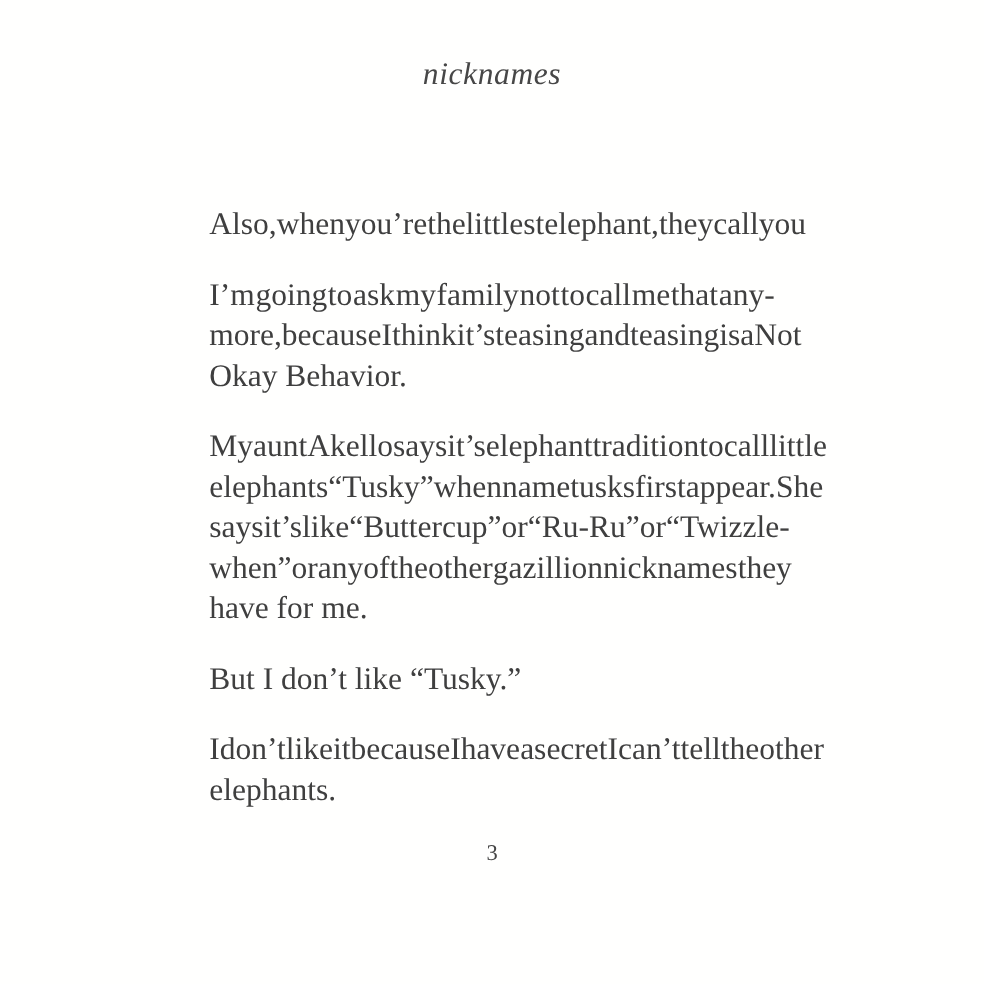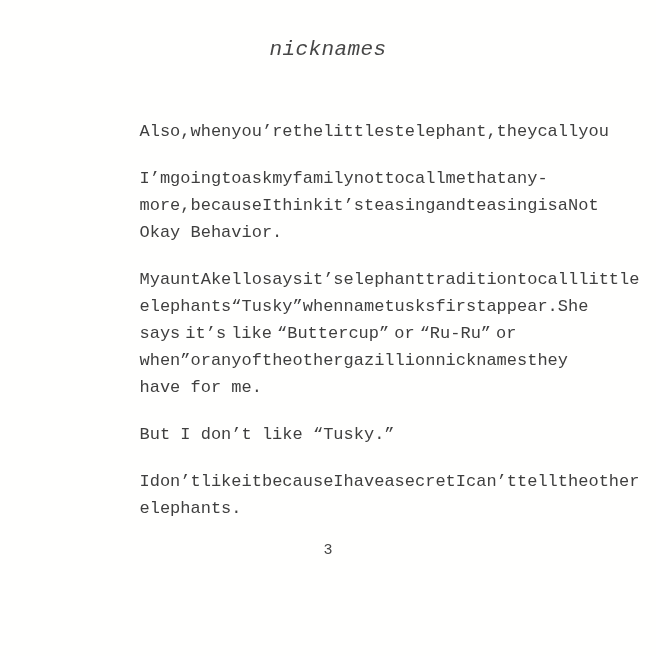--- a/index.html
+++ b/index.html
@@ -4,36 +4,36 @@
 <style>
   html, body { margin: 0; padding: 0; }
   body { background: #ffffff; }
   .page {
     position: relative;
     width: 656px;
     height: 656px;
     background: #fffffe;
     box-sizing: border-box;
     padding-top: 37px;
-    font-family: Liberation Mono, monospace;
+    font-family: Liberation Serif, serif;
     color: #3f3f3f;
     overflow: hidden;
   }
   .chapter-title {
     text-align: center;
     font-style: italic;
     font-size: 21px;
     line-height: 25px;
     letter-spacing: 0.4px;
     color: #474747;
   }
   .text-block {
     width: 377px;
-    margin: 56px auto 0 auto;
-    font-size: 17px;
+    margin: 74px auto 0 auto;
+    font-size: 21px;
     line-height: 27px;
   }
   .paragraph { margin: 0 0 20px 0; }
   
   .jline {
     display: flex;
     justify-content: space-between;
     height: 27px;
     align-items: baseline;
     white-space: nowrap;
@@ -129,20 +129,21 @@
           <span>She</span>
         </span>
       <span class="jline">
           <span>says</span>
           <span>it’s</span>
           <span>like</span>
           <span>“Buttercup”</span>
           <span>or</span>
           <span>“Ru-Ru”</span>
           <span>or</span>
+          <span>“Twizzle-</span>
         </span>
       <span class="jline">
           <span>when”</span>
           <span>or</span>
           <span>any</span>
           <span>of</span>
           <span>the</span>
           <span>other</span>
           <span>gazillion</span>
           <span>nicknames</span>

